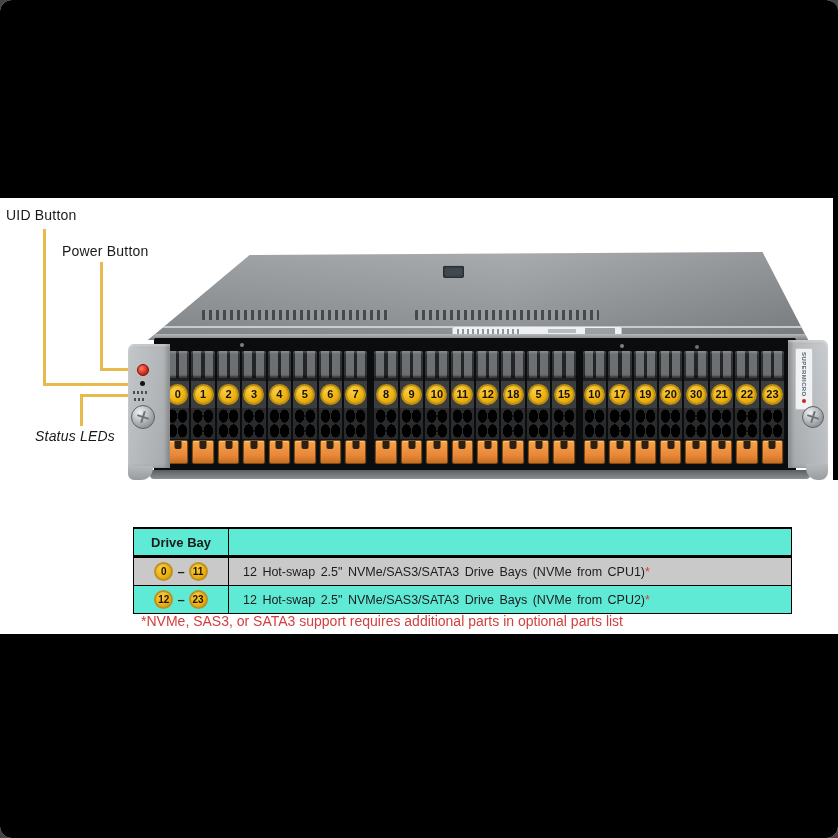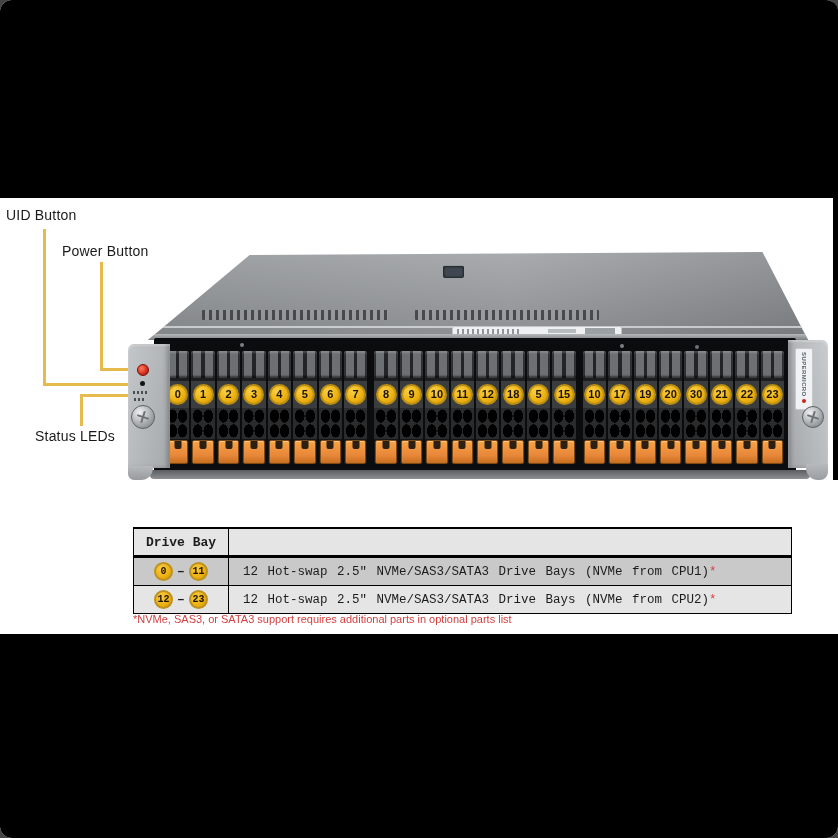--- a/index.html
+++ b/index.html
@@ -12,21 +12,21 @@
   
   .band{background:#000;}
   #band-top{left:0;top:0;width:838px;height:198px;}
   #band-bottom{left:0;top:634px;width:838px;height:204px;}
   #band-right{left:833px;top:0;width:5px;height:480px;}
 
   
   .callout-label{font-size:14px;letter-spacing:.2px;color:#1a1a1a;white-space:nowrap;}
   #uid-label{left:6px;top:207px;}
   #power-label{left:62px;top:243px;}
-  #status-label{left:35px;top:428px;}
+  #status-label{left:35px;top:428px;font-style:italic;}
   .cline{background:var(--callout-line,#E6BA4C);}
   #uid-line-v{left:43px;top:229px;width:3px;height:157px;}
   #uid-line-h{left:43px;top:383px;width:88px;height:3px;}
   #power-line-v{left:100px;top:262px;width:3px;height:109px;}
   #power-line-h{left:100px;top:368px;width:39px;height:3px;}
   #status-line-h{left:80px;top:394px;width:51px;height:3px;}
   #status-line-v{left:80px;top:394px;width:3px;height:32px;}
 
   
   #chassis-top{
@@ -107,37 +107,37 @@
   #right-ear-hook{left:806px;top:464px;width:22px;height:16px;background:linear-gradient(#b7babc,#9a9d9f);
     border-radius:0 0 8px 12px;}
   #brand-plate{position:absolute;left:7px;top:8px;width:16px;height:60px;background:#f1f2f3;
     border:1px solid #c6c9cb;border-radius:2px;display:flex;flex-direction:column;align-items:center;}
   #brand-text{writing-mode:vertical-rl;font-size:6px;font-weight:bold;color:#54626f;
     letter-spacing:.4px;margin-top:3px;}
   #brand-dot{width:4px;height:4px;border-radius:50%;background:#c6281e;margin-top:2px;}
   #right-screw{left:14px;top:66px;width:20px;height:20px;}
 
   
-  #spec-table{left:133px;top:527px;width:657px;border:1px solid #000;border-top-width:2px;background:#e5e5e5;font-family:Liberation Mono, monospace;}
+  #spec-table{left:133px;top:527px;width:657px;border:1px solid #000;border-top-width:2px;background:#5eead4;}
   .t-grid{display:grid;grid-template-columns:95px 1fr;}
   #t-header{height:26px;border-bottom:3px solid #000;font-weight:bold;font-size:13px;}
   .th-cell{display:flex;align-items:center;justify-content:center;}
   .col-divider{border-right:1px solid #000;}
   .t-row{height:27px;font-size:12.5px;}
   .t-row.shaded{background:var(--shaded-row,#C9C9C9);}
   .t-row.bordered{border-bottom:1px solid #000;}
   .td-bay{display:flex;align-items:center;justify-content:center;gap:4px;}
   .td-desc{display:flex;align-items:center;padding-left:14px;word-spacing:2px;white-space:nowrap;overflow:hidden;}
   .table-badge{width:19px;height:19px;border-radius:50%;box-sizing:border-box;flex:0 0 auto;
     background:radial-gradient(circle at 35% 30%, #f6cc45 0%, var(--bay-badge,#EFB312) 55%, #d2960b 100%);
     border:2px solid #bd9220;color:#1d1200;font-size:10px;font-weight:bold;
     display:flex;align-items:center;justify-content:center;line-height:1;}
   .range-dash{font-weight:bold;font-size:13px;}
   .red-mark{color:var(--footnote-red,#D23F3F);}
-  #footnote{left:133px;top:613px;width:490px;text-align:left;font-size:11px;
+  #footnote{left:133px;top:613px;width:490px;text-align:right;font-size:14px;
     color:var(--footnote-red,#D23F3F);}
 </style>
 </head>
 <body>
 
 <div id="stage">
 
   <div class="abs band" id="band-top"></div>
   <div class="abs band" id="band-bottom"></div>
   <div class="abs band" id="band-right"></div>

